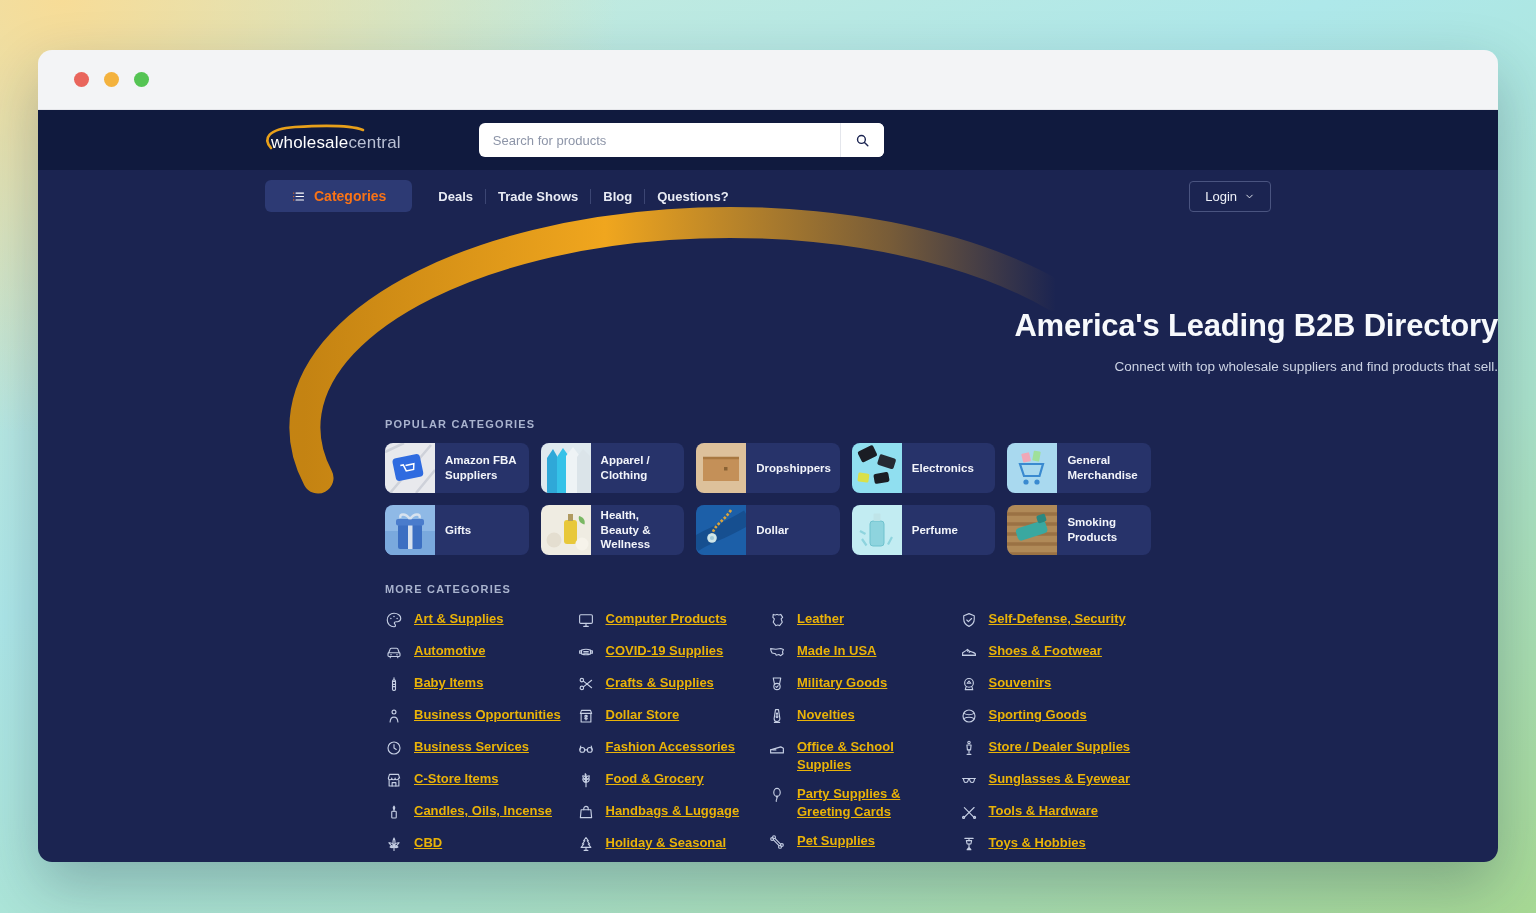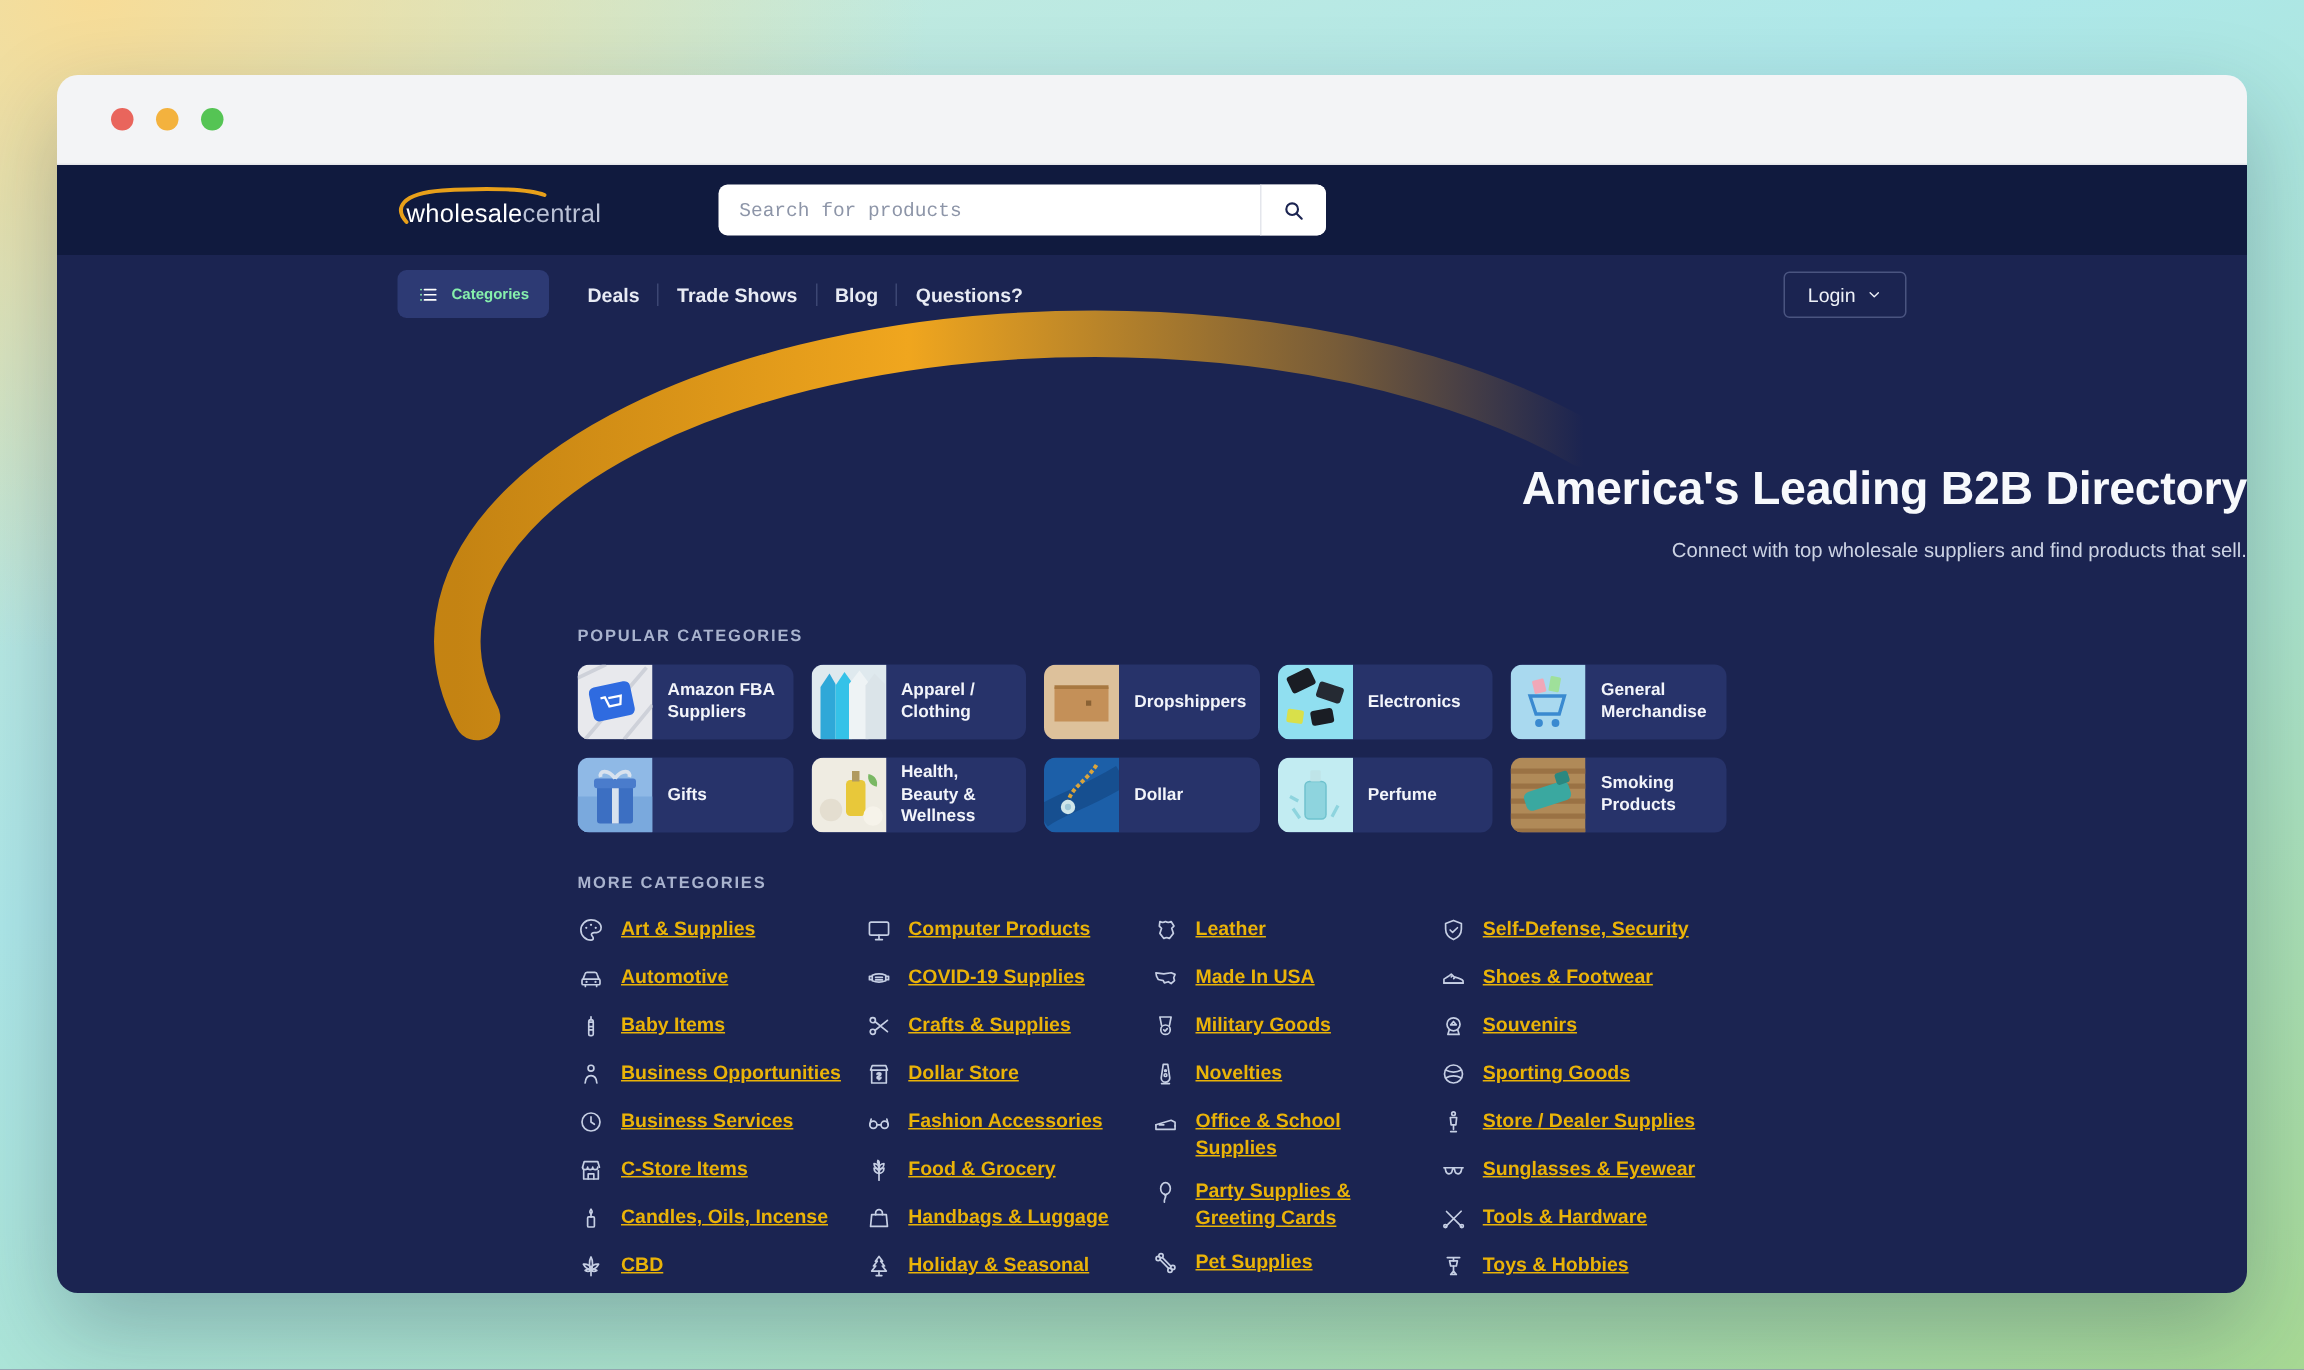--- a/index.html
+++ b/index.html
@@ -23,36 +23,36 @@
   .dot.red { background:#e9655c; } .dot.yellow { background:#f3b23e; } .dot.green { background:#55c454; }
 
   
   .topbar { height:60px; background:#101a3e; flex:0 0 auto; display:flex; align-items:center; }
   .container-wide { width:1006px; margin:0 auto; display:flex; align-items:center; }
   .logo { position:relative; display:flex; align-items:baseline; padding:8px 2px 2px 6px; cursor:pointer; }
   .logo .p1 { color:#ffffff; font-weight:400; font-size:17px; letter-spacing:.2px; }
   .logo .p2 { color:#b9c0d4; font-weight:400; font-size:17px; letter-spacing:.2px; }
   .logo svg { position:absolute; left:-4px; top:-3px; width:138px; height:32px; pointer-events:none; }
   .searchbox { margin-left:76px; width:405px; height:34px; background:#ffffff; border-radius:6px; display:flex; align-items:stretch; overflow:hidden; }
-  .searchbox input { flex:1; border:none; outline:none; padding:0 14px; font-size:13px; color:#6d28d9; background:transparent; font-family:Liberation Mono, monospace; }
+  .searchbox input { flex:1; border:none; outline:none; padding:0 14px; font-size:13px; color:#6d28d9; background:transparent; font-family:Liberation Sans, sans-serif; }
   .searchbox input::placeholder { color:#8d95a8; }
   .search-btn { width:44px; border:none; border-left:1px solid #e4e6ec; background:#fff; display:flex; align-items:center; justify-content:center; cursor:pointer; }
   .search-btn svg { width:17px; height:17px; stroke:#1b2451; fill:none; stroke-width:2; stroke-linecap:round; }
   .topbar-actions { margin-left:auto; display:flex; gap:10px; }
   .btn { border:none; border-radius:5px; height:28px; padding:0 14px; font-size:12.5px; font-weight:700; color:#fff; cursor:pointer; font-family:"Liberation Sans",sans-serif; }
   .btn.buyer { background:#e79a12; }
   .btn.supplier { background:#2e7ef0; }
 
   
   .page { flex:1; background:#1b2451; position:relative; overflow:hidden; }
   .swoosh { position:absolute; left:0; top:0; width:1460px; height:692px; pointer-events:none; }
 
   
   .nav { position:relative; z-index:2; margin-top:10px; height:32px; align-items:center; }
-  .cat-btn { display:flex; align-items:center; gap:8px; background:#2d3a74; color:#86efac; border:none; border-radius:6px; height:32px; padding:0 13px; font-size:10px; font-weight:700; cursor:pointer; font-family:"Liberation Sans",sans-serif; }
+  .cat-btn { display:flex; align-items:center; gap:8px; background:#2d3a74; color:#f97316; border:none; border-radius:6px; height:32px; padding:0 26px; font-size:14px; font-weight:700; cursor:pointer; font-family:"Liberation Sans",sans-serif; }
   .cat-btn svg { width:15px; height:15px; stroke:#fff; fill:none; stroke-width:1.8; stroke-linecap:round; }
   .nav-links { display:flex; align-items:center; margin-left:14px;font-weight:bold; }
   .nav-link { color:#e8ebf4; font-size:13px; padding:0 12px; cursor:pointer; }
   .nav-sep { width:1px; height:15px; background:#3c4673; }
   .login-btn { margin-left:auto; display:flex; align-items:center; gap:7px; background:transparent; border:1px solid #4a5480; border-radius:4px; color:#eef1f8; height:31px; padding:0 15px; font-size:13px; cursor:pointer; font-family:"Liberation Sans",sans-serif; }
   .login-btn svg { width:11px; height:11px; stroke:#eef1f8; fill:none; stroke-width:2; stroke-linecap:round; stroke-linejoin:round; }
 
   
   .hero { position:relative; z-index:2; text-align:right; }
   .hero h1 { margin-top:96px; font-size:31px; font-weight:700; color:#f7f9fc; letter-spacing:-.2px; }

